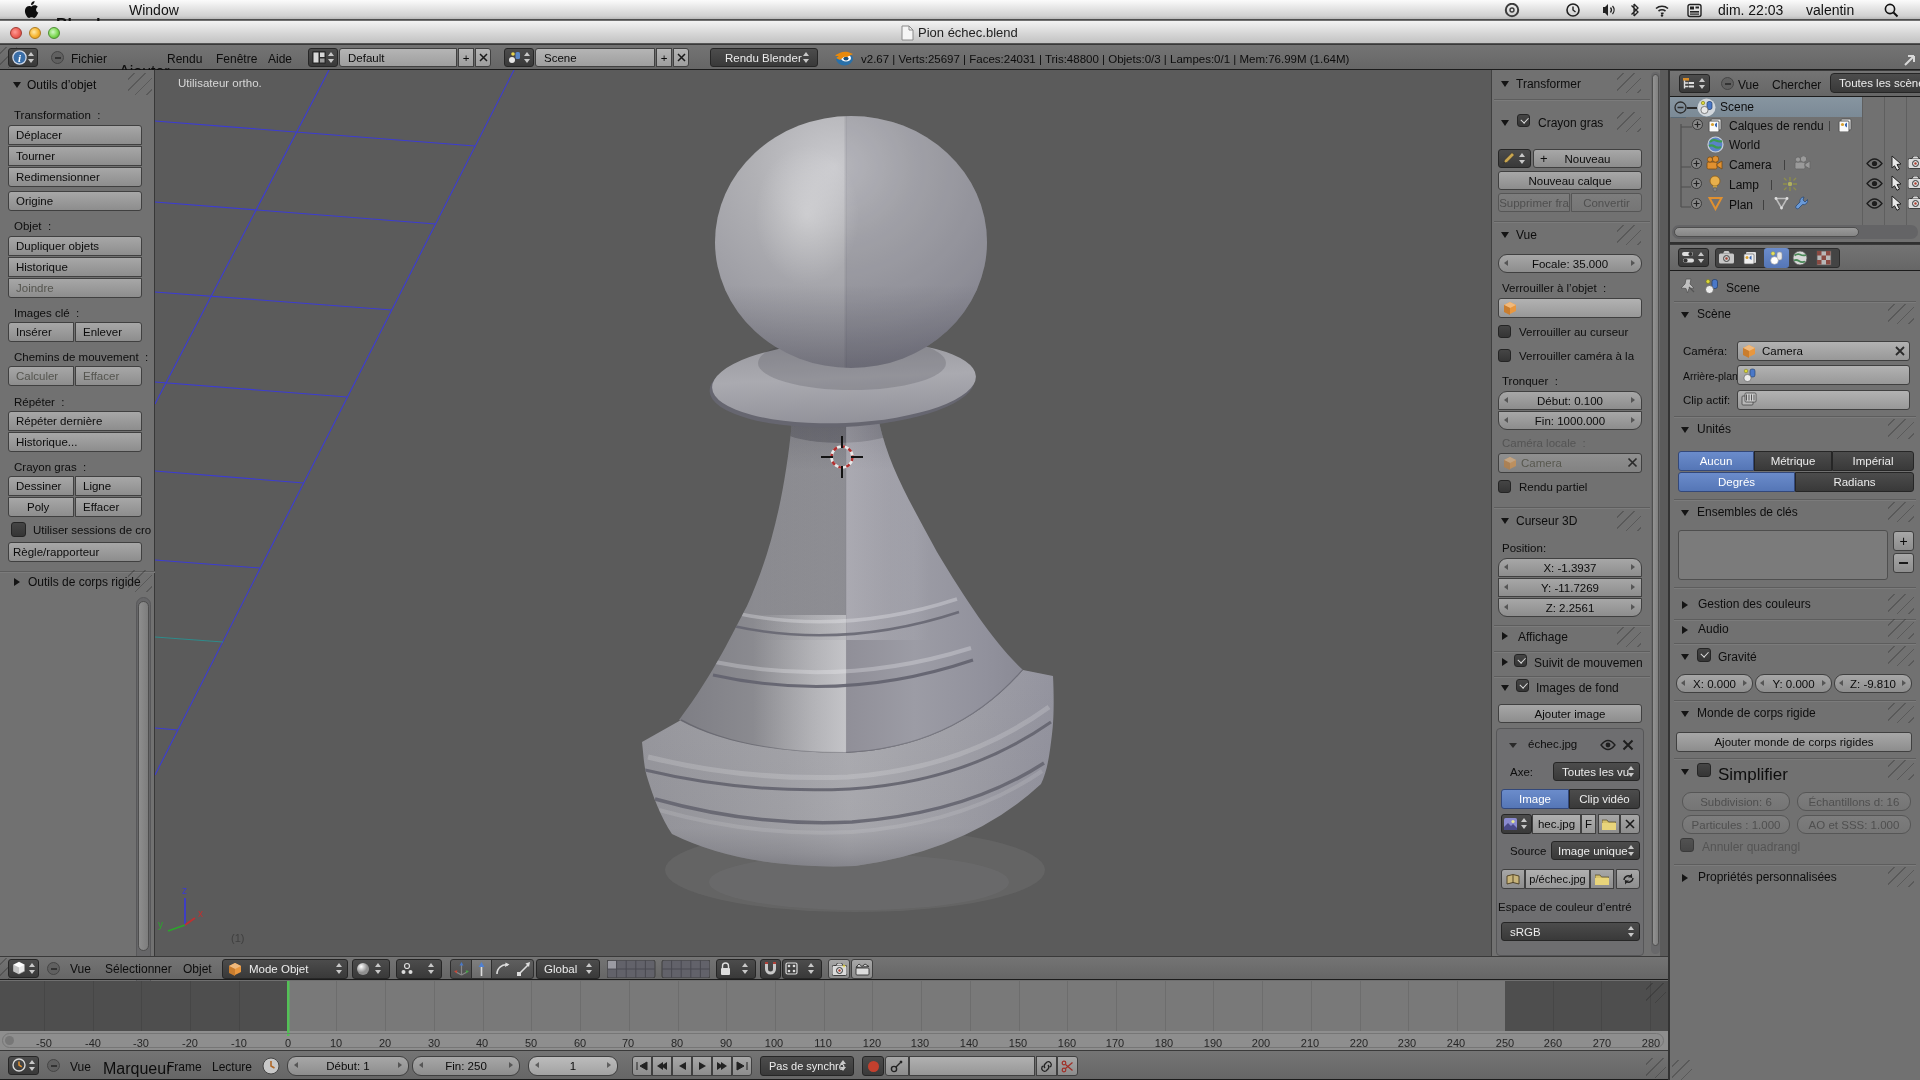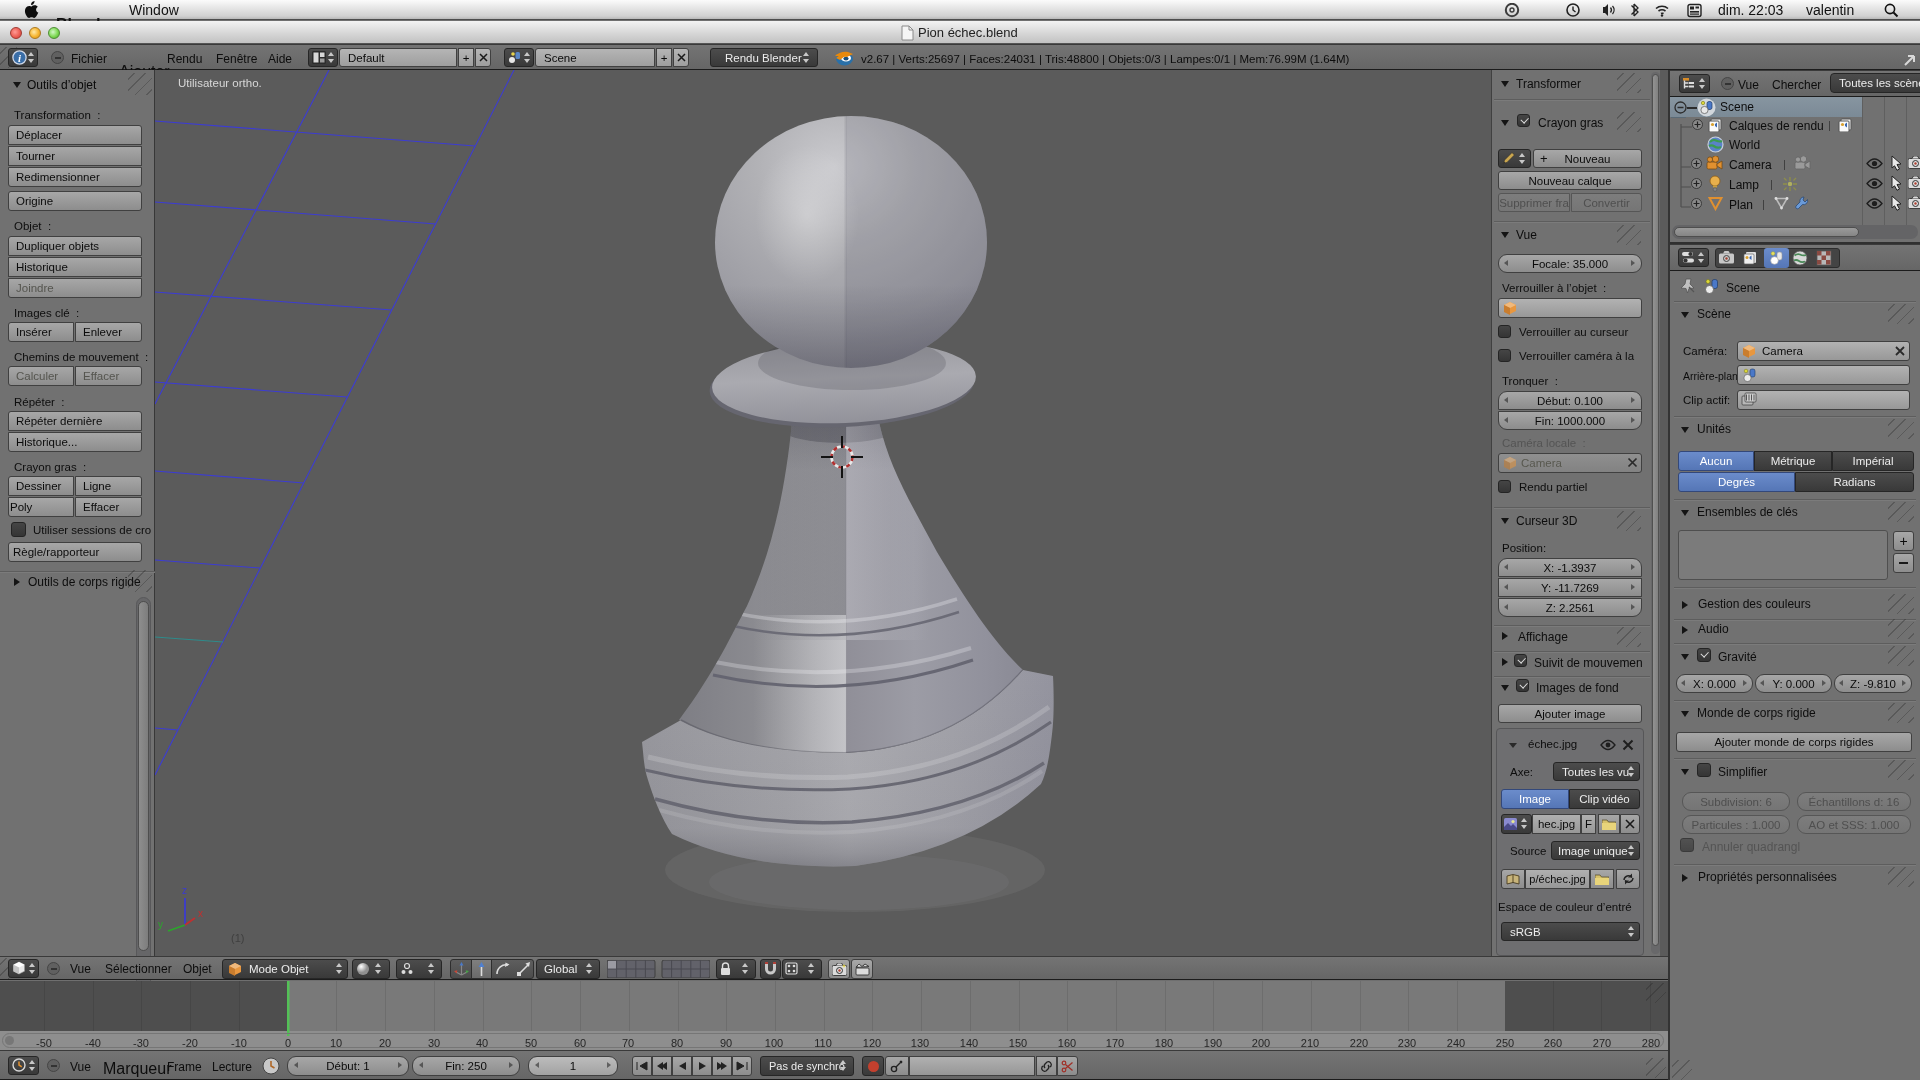--- a/index.html
+++ b/index.html
@@ -305,21 +305,21 @@
  <div class="b" style="left:75px;top:252px;width:67px;height:20px;border-radius:0 3px 3px 0;justify-content:flex-start;padding-left:7px">Enlever</div>
  <span class="lbl" style="left:14px;top:281px">Chemins de mouvement&nbsp;&nbsp;:</span>
  <div class="b" style="left:8px;top:296px;width:66px;height:20px;border-radius:3px 0 0 3px;justify-content:flex-start;padding-left:7px;color:#55554f">Calculer</div>
  <div class="b" style="left:75px;top:296px;width:67px;height:20px;border-radius:0 3px 3px 0;justify-content:flex-start;padding-left:7px;color:#55554f">Effacer</div>
  <span class="lbl" style="left:14px;top:326px">Répéter&nbsp;&nbsp;:</span>
  <div class="b" style="left:8px;top:341px;width:134px;height:20px;border-radius:3px 3px 0 0;justify-content:flex-start;padding-left:7px">Répéter dernière</div>
  <div class="b" style="left:8px;top:362px;width:134px;height:20px;border-radius:0 0 3px 3px;justify-content:flex-start;padding-left:7px">Historique...</div>
  <span class="lbl" style="left:14px;top:391px">Crayon gras&nbsp;&nbsp;:</span>
  <div class="b" style="left:8px;top:406px;width:66px;height:20px;border-radius:3px 0 0 0;justify-content:flex-start;padding-left:7px">Dessiner</div>
  <div class="b" style="left:75px;top:406px;width:67px;height:20px;border-radius:0 3px 0 0;justify-content:flex-start;padding-left:7px">Ligne</div>
- <div class="b" style="left:8px;top:427px;width:66px;height:20px;border-radius:0 0 0 3px;justify-content:flex-start;padding-left:1px">Poly</div>
+ <div class="b" style="left:8px;top:427px;width:66px;height:20px;border-radius:0 0 0 3px;justify-content:flex-start;padding-left:18px">Poly</div>
  <div class="b" style="left:75px;top:427px;width:67px;height:20px;border-radius:0 0 3px 0;justify-content:flex-start;padding-left:7px">Effacer</div>
  <div class="ck" style="left:11px;top:452px;width:15px;height:15px"></div>
  <span class="lbl" style="left:33px;top:454px">Utiliser sessions de cro</span>
  <div class="b" style="left:8px;top:472px;width:134px;height:20px;justify-content:flex-start;padding-left:4px">Règle/rapporteur</div>
  <div class="sep" style="left:0;top:501px;width:155px"></div>
  <div class="tr" style="left:14px;top:508px;border-left-color:#141414"></div>
  <span class="lbl" style="left:28px;top:505px;font-size:12px">Outils de corps rigide</span>
  <div class="grip" style="left:128px;top:500px;width:24px;height:22px"></div>
  <div class="abs" style="left:136px;top:527px;width:15px;height:397px;background:#666668;border-radius:8px;border:1px solid #58585a"></div>
  <div class="abs" style="left:138px;top:531px;width:11px;height:350px;background:linear-gradient(90deg,#8e8e8e,#7d7d7d);border-radius:6px;border:1px solid #4e4e4e"></div>
@@ -992,21 +992,21 @@
  <div class="la" style="left:169px;top:436px"></div>
       <div class="ra" style="left:232px;top:436px"></div>
  <div class="sep" style="left:4px;top:456px;width:242px"></div>
  <div class="td" style="left:11px;top:467px;border-top-color:#141414"></div>
  <span class="lbl" style="left:27px;top:462px;font-size:12px">Monde de corps rigide</span>
  <div class="grip" style="left:218px;top:459px;width:26px;height:20px"></div>
  <div class="b" style="left:6px;top:488px;width:236px;height:20px">Ajouter monde de corps rigides</div>
  <div class="sep" style="left:4px;top:514px;width:242px"></div>
  <div class="td" style="left:11px;top:525px;border-top-color:#141414"></div>
  <div class="ck" style="left:27px;top:519px;width:14px;height:14px"></div>
- <span class="lbl" style="left:48px;top:521px;font-size:12px">Simplifier</span>
+ <span class="lbl" style="left:48px;top:521px;font-size:17px">Simplifier</span>
  <div class="grip" style="left:218px;top:516px;width:26px;height:20px"></div>
  <div class="b pill dis" style="left:12px;top:548px;width:108px;height:19px">Subdivision: 6</div>
  <div class="b pill dis" style="left:127px;top:548px;width:114px;height:19px">Échantillons d: 16</div>
  <div class="b pill dis" style="left:12px;top:571px;width:108px;height:19px">Particules : 1.000</div>
  <div class="b pill dis" style="left:127px;top:571px;width:114px;height:19px">AO et SSS: 1.000</div>
  <div class="ck" style="left:10px;top:594px;width:14px;height:14px;opacity:.7"></div>
  <span class="glbl" style="left:32px;top:596px;font-size:12px">Annuler quadrangl</span>
  <div class="sep" style="left:4px;top:620px;width:242px"></div>
  <div class="tr" style="left:12px;top:630px;border-left-color:#141414"></div>
  <span class="lbl" style="left:28px;top:626px;font-size:12px">Propriétés personnalisées</span>

